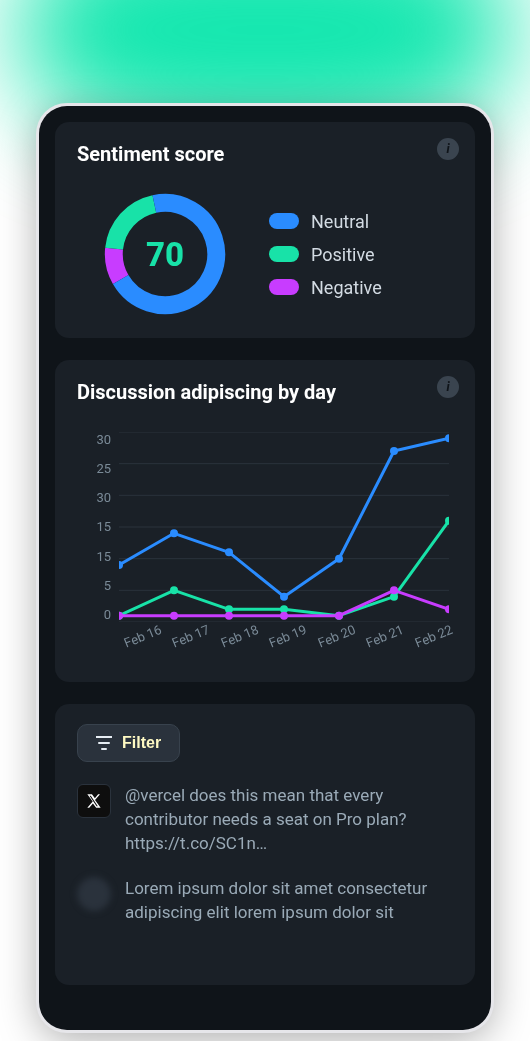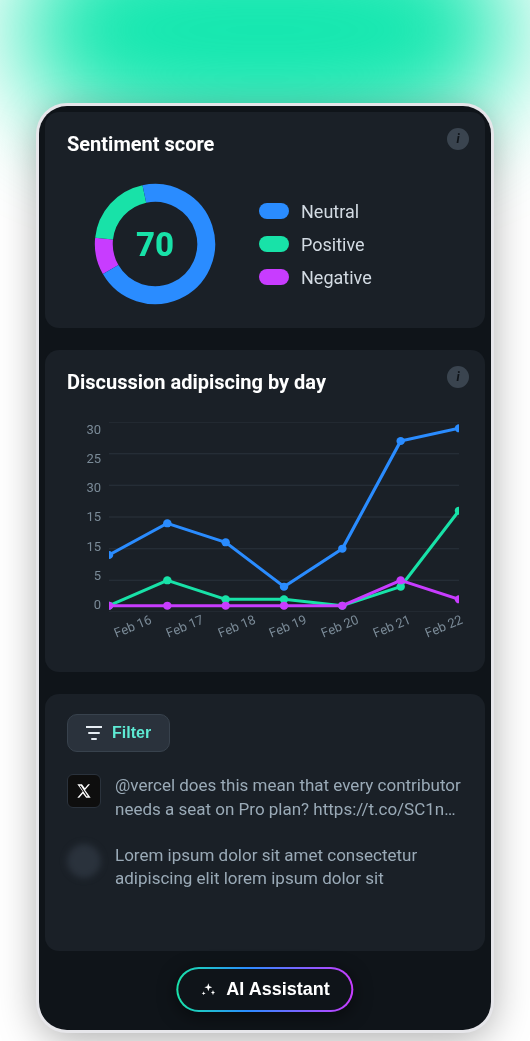--- a/index.html
+++ b/index.html
@@ -24,21 +24,21 @@
   }
   .device {
     position: absolute;
     left: 39px;
     top: 106px;
     width: 452px;
     height: 924px;
     background: #0f1419;
     border-radius: 28px;
     box-shadow: 0 0 0 3px #e6e6ea, 0 8px 40px rgba(0,0,0,.35);
-    padding: 6px;
+    padding: 16px;
     overflow: hidden;
   }
   .card {
     background: #1a2027;
     border-radius: 14px;
     padding: 20px 22px;
     margin-bottom: 22px;
     position: relative;
   }
   .card-title {
@@ -80,21 +80,21 @@
   .linechart { position: relative; height: 230px; margin-top: 28px; }
   .ylabels { position: absolute; left: 0; top: 0; bottom: 40px; width: 40px; display: flex; flex-direction: column; justify-content: space-between; color: #7a8a97; font-size: 13px; text-align: right; padding-right: 6px;}
   .plot { position: absolute; left: 42px; right: 4px; top: 0; bottom: 40px; }
   .xlabels { position: absolute; left: 42px; right: 4px; bottom: 0; height: 40px; display: flex; justify-content: space-between; color: #7a8a97; font-size: 13px; }
   .xlabels span { transform: rotate(-22deg); transform-origin: right top; display: inline-block; white-space: nowrap; }
 
   
   .filter-btn {
     display: inline-flex; align-items: center; gap: 10px;
     background: #2a323c; border: 1px solid #38424d;
-    color: #5eead4; font-weight: 600; font-size: 16px;
+    color: #fef9c3; font-weight: 600; font-size: 16px;
     padding: 9px 18px; border-radius: 10px; cursor: pointer;
   }
   .feed-item { display: flex; gap: 14px; margin-top: 22px; color: #9aaab7; font-size: 17px; line-height: 1.4; }
   .avatar { width: 34px; height: 34px; border-radius: 6px; background: #0e0e0e; border:1px solid #2a323c; color:#fff; display:flex; align-items:center; justify-content:center; flex: 0 0 34px; }
   .avatar svg { display:block; }
   .avatar.round { border-radius: 50%; background:#2a323c; filter: blur(3px); }
   .feed-text { flex: 1; overflow: hidden; }
 
   
   .ai-wrap {
@@ -227,22 +227,14 @@
     </div>
 
     <div class="feed-item">
       <div class="avatar round"></div>
       <div class="feed-text">
         <div class="blur">Lorem ipsum dolor sit amet consectetur adipiscing elit lorem ipsum dolor sit</div>
       </div>
     </div>
   </div>
 
-  <div class="ai-wrap">
-    <button class="ai-btn">
-      <svg width="16" height="16" viewBox="0 0 24 24">
-          <path fill="#fff" d="M12 2l1.5 4.5L18 8l-4.5 1.5L12 14l-1.5-4.5L6 8l4.5-1.5L12 2zm7 10l.9 2.6L22 16l-2.1.9L19 20l-.9-3.1L16 16l2.1-1.4L19 12zM5 14l.7 2.1L8 17l-2.3.9L5 20l-.7-2.1L2 17l2.3-.9L5 14z"></path>
-        </svg>
-      <span>AI Assistant</span>
-    </button>
-  </div>
 
 </div>
 
 </body></html>

